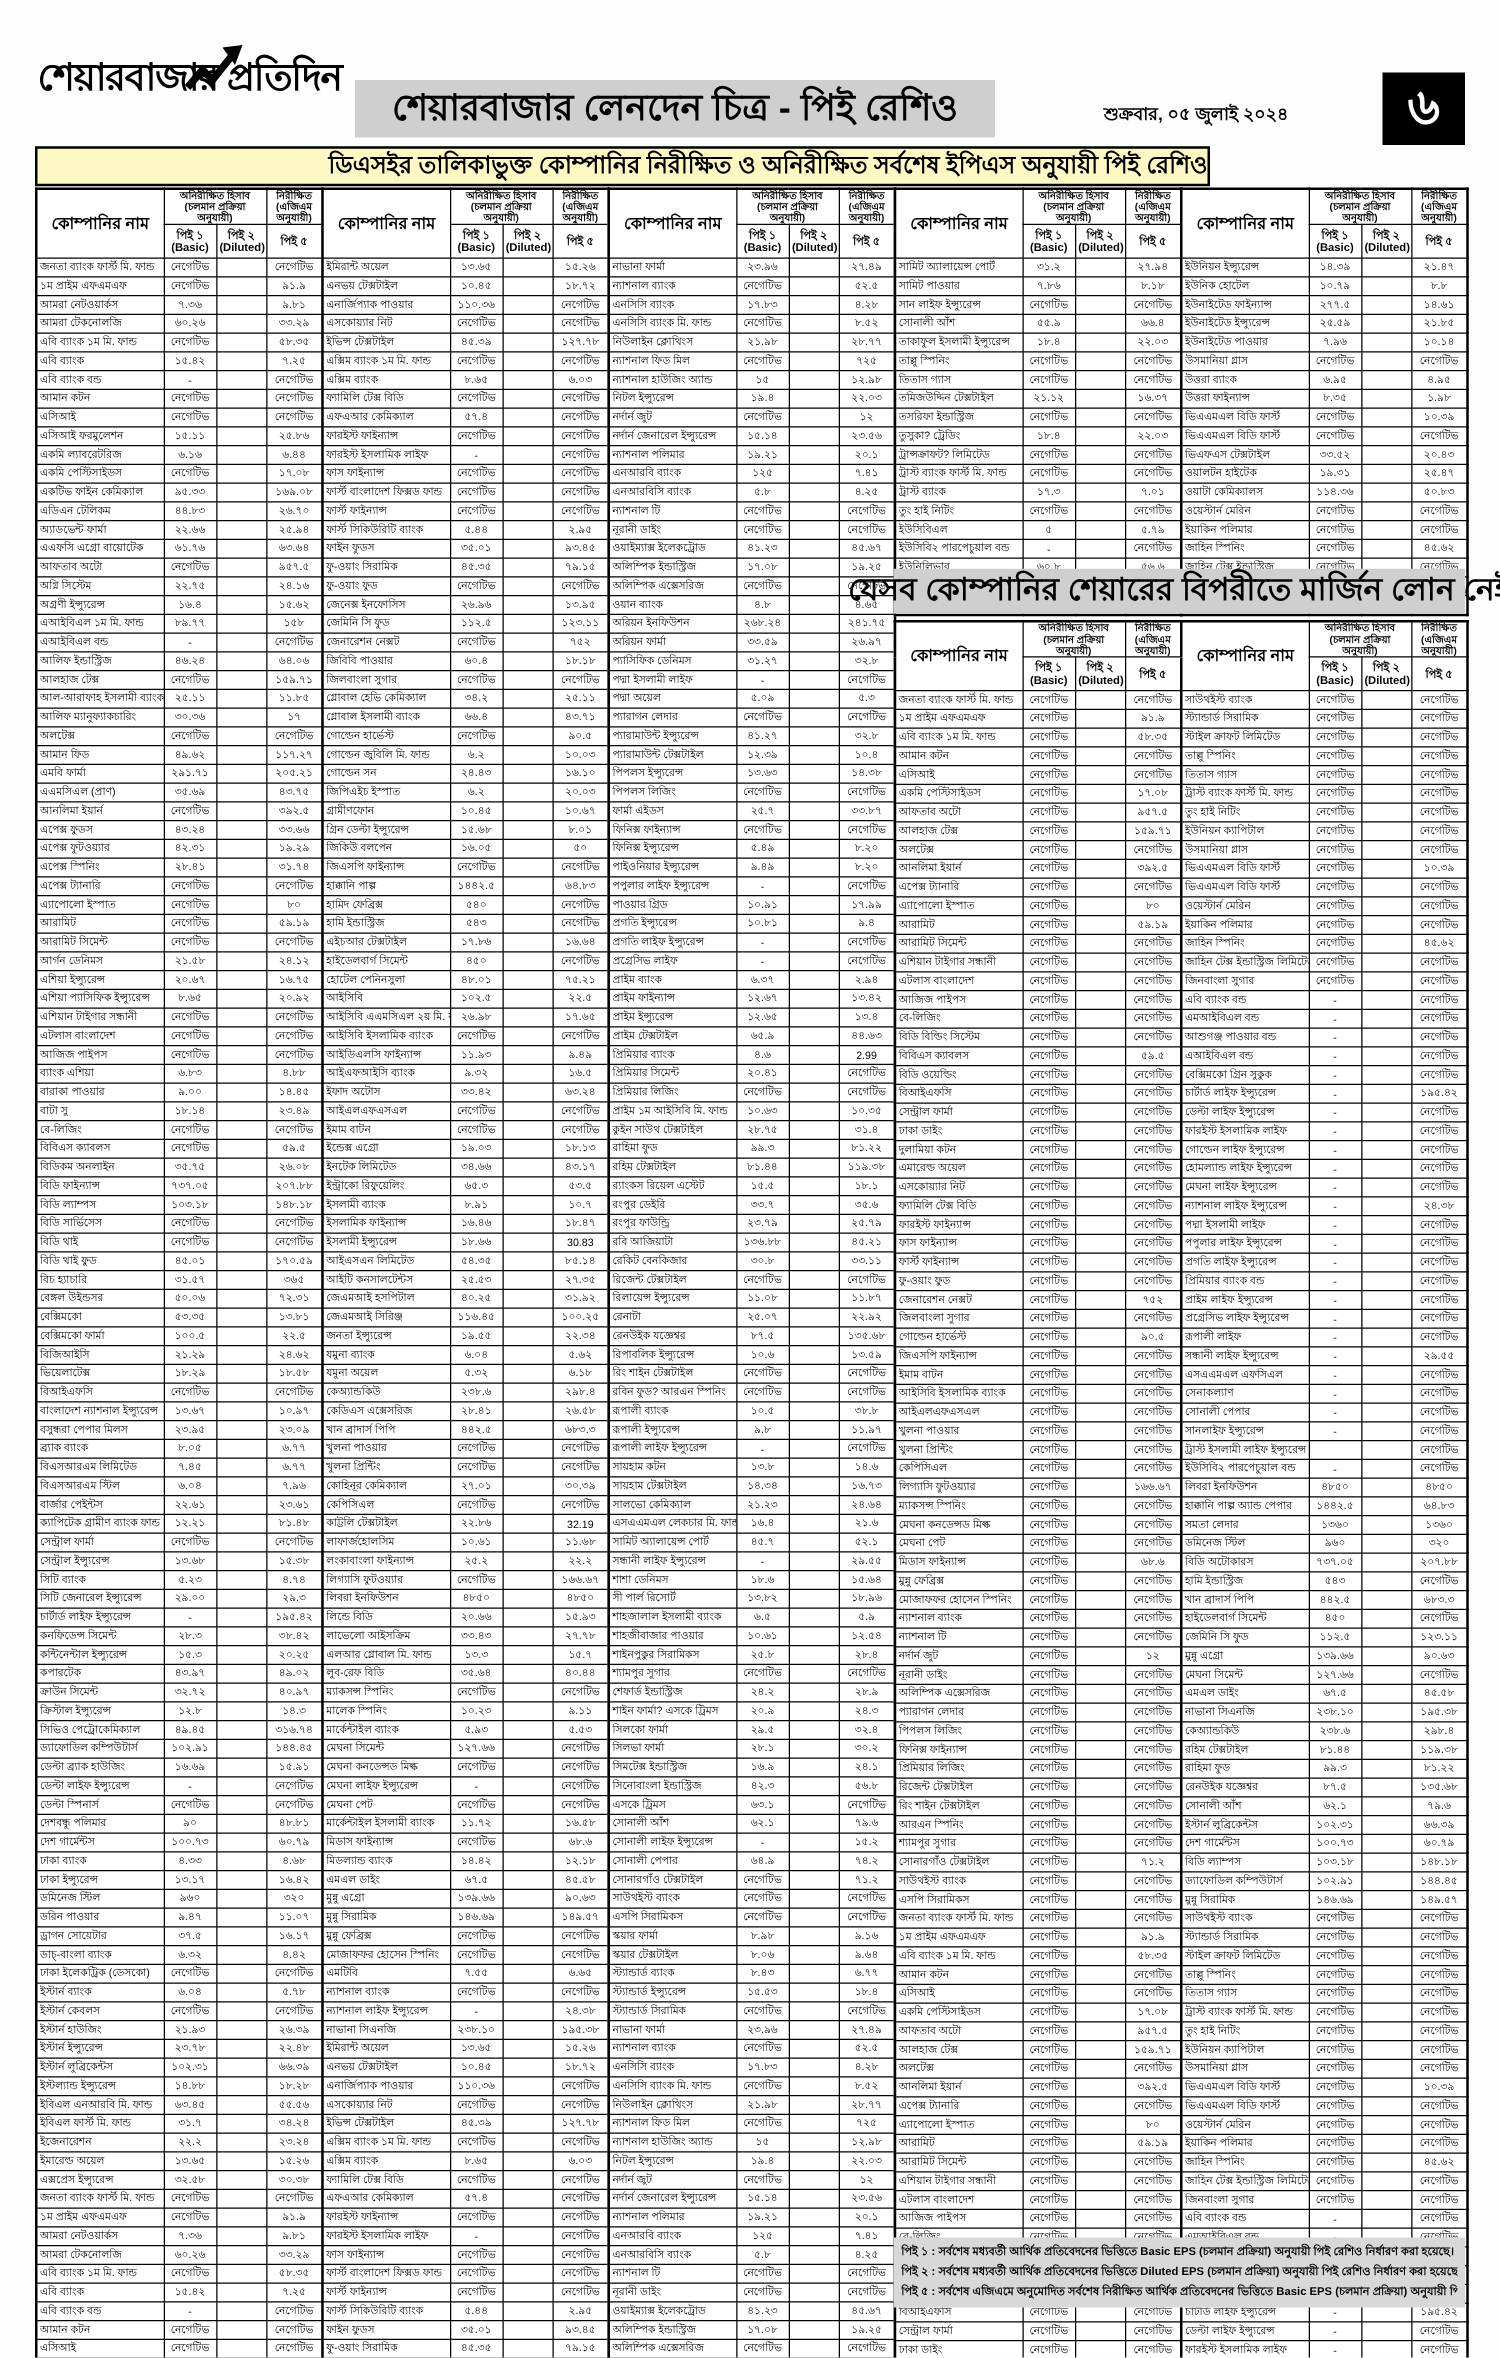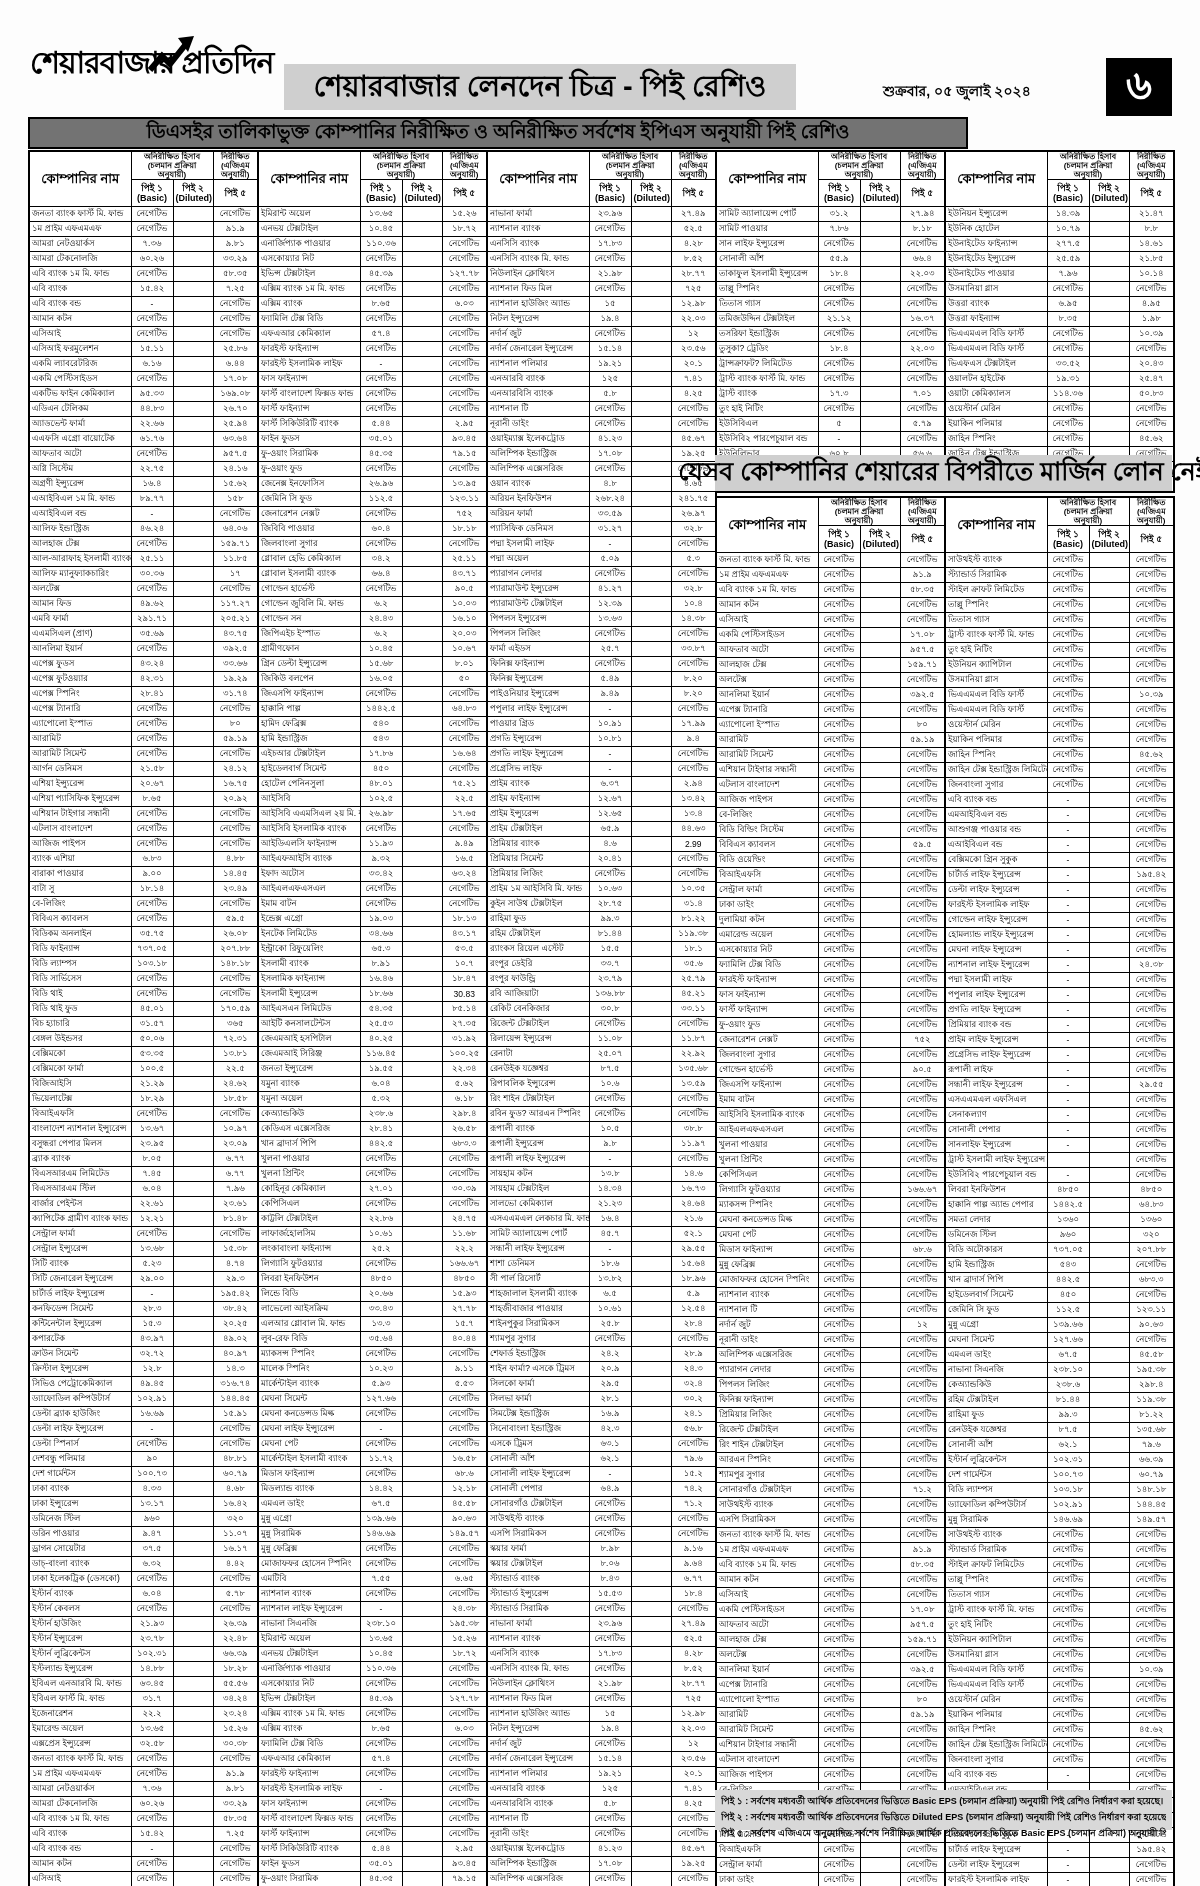--- a/index.html
+++ b/index.html
@@ -12,40 +12,40 @@
   
   #logo{left:30px;top:48px;width:255px;height:62px;display:flex;align-items:flex-start}
   #logo .logo-text{font-weight:bold;font-size:30px;letter-spacing:-1px;line-height:1;white-space:nowrap}
   #logo svg{position:absolute;left:118px;top:-12px}
   #title-band{left:284px;top:64px;width:512px;height:46px;background:#cfcfcf;
     display:flex;align-items:center;justify-content:center}
   #title-band .t{font-weight:bold;font-size:29px;white-space:nowrap}
   #date-line{left:883px;top:80px;width:255px;text-align:left;font-size:14px;font-weight:bold}
   #page-box{left:1106px;top:58px;width:66px;height:58px;background:#000;color:#fff;
     display:flex;align-items:center;justify-content:center;font-size:40px;font-weight:bold}
-  #subtitle-box{left:28px;top:117px;width:936px;height:28px;border:2px solid #000;background:#737373;
-    display:flex;align-items:center;justify-content:center}
+  #subtitle-box{left:28px;top:117px;width:936px;height:28px;border:2px solid #000;background:#fef9c3;
+    display:flex;align-items:center;justify-content:flex-end}
   #subtitle-box .t{font-weight:bold;font-size:19px;white-space:nowrap}
   
   .pe-table{position:absolute;width:229px;background:#fff}
   .pe-table table{border-collapse:collapse;width:100%;table-layout:fixed;border:2px solid #000}
   .pe-table th,.pe-table td{border:1px solid #000;padding:0 2px;overflow:hidden;white-space:nowrap;
     font-size:8.5px;text-align:center;vertical-align:middle}
   .pe-table thead th{font-weight:bold}
   .pe-table th.nmh{font-size:13px}
   .pe-table th.grp{font-size:8px;line-height:9px;white-space:normal;height:24px}
   .pe-table th.sub{font-size:9px;line-height:10px;white-space:normal;height:26px}
   .pe-table tbody tr{height:13px}
   .pe-table td.nm{text-align:left;font-size:8.5px}
   
   #margin-band{left:715px;top:455px;width:457px;height:36px;background:#cfcfcf;
     display:flex;align-items:center;justify-content:center}
   #margin-band .t{font-weight:bold;font-size:25px;white-space:nowrap}
   
-  #footnote-box{left:715px;top:1790px;width:457px;height:40px;background:#d8d8d8;
+  #footnote-box{left:715px;top:1790px;width:457px;height:56px;background:#d8d8d8;
     padding:3px 6px;box-sizing:border-box}
   #footnote-box div{font-size:9px;line-height:16px;font-weight:bold;white-space:nowrap;overflow:hidden}
 </style>
 </head>
 <body>
 
 <div class="abs" id="logo">
   <svg width="46" height="40" viewBox="0 0 46 40">
     <polyline points="2,34 14,20 22,28 38,8" stroke="#000" stroke-width="6" fill="none"></polyline>
     <polygon points="30,2 46,0 40,16" fill="#000"></polygon>
@@ -1183,21 +1183,21 @@
         <tr>
           <td class="nm">কেপিসিএল</td>
           <td>নেগেটিভ</td>
           <td></td>
           <td>নেগেটিভ</td>
         </tr>
         <tr>
           <td class="nm">কাট্টলি টেক্সটাইল</td>
           <td>২২.৮৬</td>
           <td></td>
-          <td>২৪.৭৫</td>
+          <td>32.19</td>
         </tr>
         <tr>
           <td class="nm">লাফার্জহোলসিম</td>
           <td>১০.৬১</td>
           <td></td>
           <td>১১.৬৮</td>
         </tr>
         <tr>
           <td class="nm">লংকাবাংলা ফাইন্যান্স</td>
           <td>২৫.২</td>

